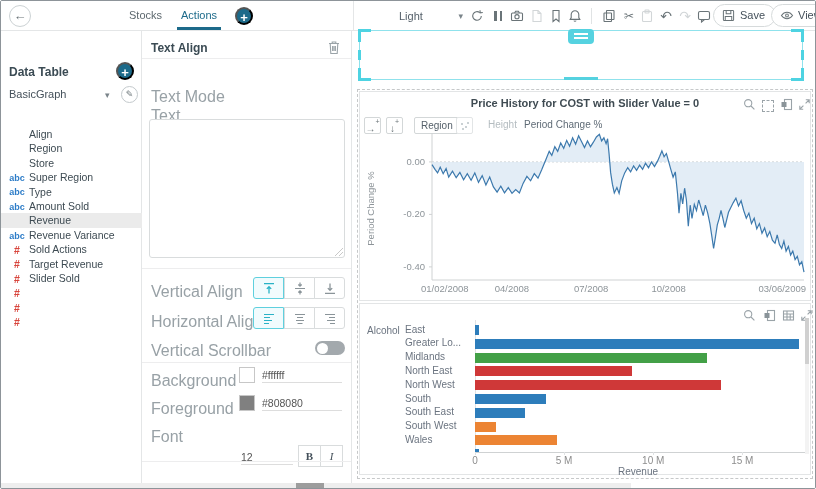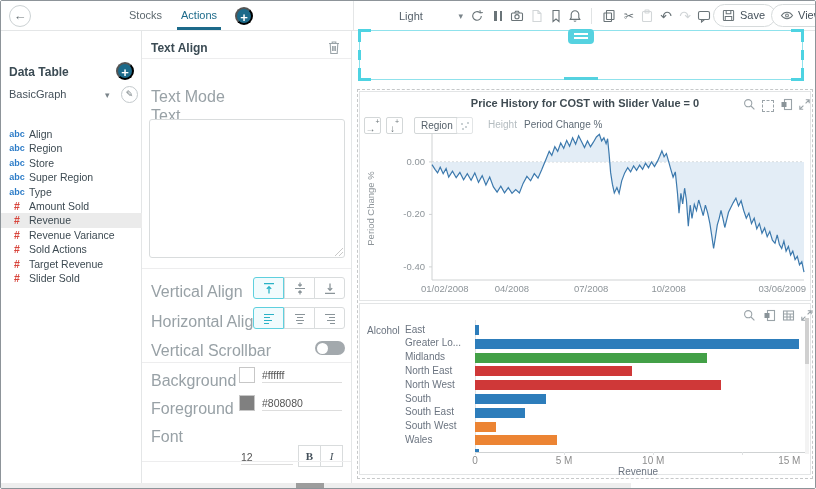--- a/index.html
+++ b/index.html
@@ -36,21 +36,21 @@
   .dataset-row{position:absolute;left:8px;top:57px;width:126px;height:16px;font-size:11px;color:#44505a;}
   .dataset-row .caret{position:absolute;left:96px;top:2px;color:#7a848a;font-size:9px;}
   .edit-circle{position:absolute;left:112px;top:-2px;width:17px;height:17px;border:1px solid #c3c9cc;border-radius:50%;text-align:center;line-height:15px;font-size:9px;color:#6a7478;background:#fff;}
   .search-box{position:absolute;left:6px;top:75px;width:128px;height:18px;border:1px solid #dadedf;border-radius:9px;background:#fff;}
   .search-box .mag{position:absolute;left:7px;top:3px;}
   .search-box input{position:absolute;left:22px;top:1px;width:100px;height:14px;border:none;outline:none;font-size:10px;color:#55606a;font-family:inherit;}
   .search-box input::placeholder{color:#b3bcc1;}
   .col-list{position:absolute;left:0;top:96px;width:141px;}
   .col-row{position:relative;height:14.4px;line-height:14.4px;font-size:10.5px;color:#3d4a52;cursor:pointer;}
   .col-row.selected{background:#ebebeb;}
-  .col-type{position:absolute;left:7px;width:18px;text-align:center;font-weight:bold;font-size:9px;}
+  .col-type{position:absolute;left:7px;width:18px;text-align:center;font-weight:bold;font-size:9px;margin-top:44px;}
   .col-type.t-abc{color:#2e7dc8;}
   .col-type.t-num{color:#d8453c;font-size:10.5px;}
   .col-name{position:absolute;left:28px;}
 
   
   .prop-label{position:absolute;left:9px;font-size:16px;color:#98a1a6;}
   .trash-btn{position:absolute;right:10px;top:9px;width:14px;height:15px;}
   .seg{position:absolute;display:flex;}
   .seg .seg-btn{height:22px;border:1px solid #d9dcdd;background:#fff;color:#6f7a80;font-size:10.5px;text-align:center;line-height:20px;cursor:pointer;}
   .seg .seg-btn:first-child{border-radius:3px 0 0 3px;}
@@ -458,21 +458,21 @@
           <div class="bar" style="left: 115px; top: 117.6px; width: 21.3842px; background: rgb(236, 132, 51);"></div>
           <span class="bar-cat" style="left: 45px; top: 129.9px;">Wales</span>
           <div class="bar" style="left: 115px; top: 131.4px; width: 81.9728px; background: rgb(236, 132, 51);"></div>
           <div class="bar" style="left: 115px; top: 144.5px; height: 3px; width: 4.45504px; background: rgb(45, 125, 187);"></div>
           <span class="bar-xtick" style="left: 115px; top: 151px;">0</span>
           <div class="axis-v" style="left: 115px; top: 148px; height: 3px;"></div>
           <span class="bar-xtick" style="left: 204.101px; top: 151px;">5 M</span>
           <div class="axis-v" style="left: 204.101px; top: 148px; height: 3px;"></div>
           <span class="bar-xtick" style="left: 293.202px; top: 151px;">10 M</span>
           <div class="axis-v" style="left: 293.202px; top: 148px; height: 3px;"></div>
-          <span class="bar-xtick" style="left: 382.302px; top: 151px; margin-left: 47px;">15 M</span>
+          <span class="bar-xtick" style="left: 382.302px; top: 151px;">15 M</span>
           <div class="axis-v" style="left: 382.302px; top: 148px; height: 3px;"></div>
         </div>
     </div>
   </section>
 
   <div class="bottom-scroll">
       <i class="thumb"></i>
     </div>
 </div>
 

